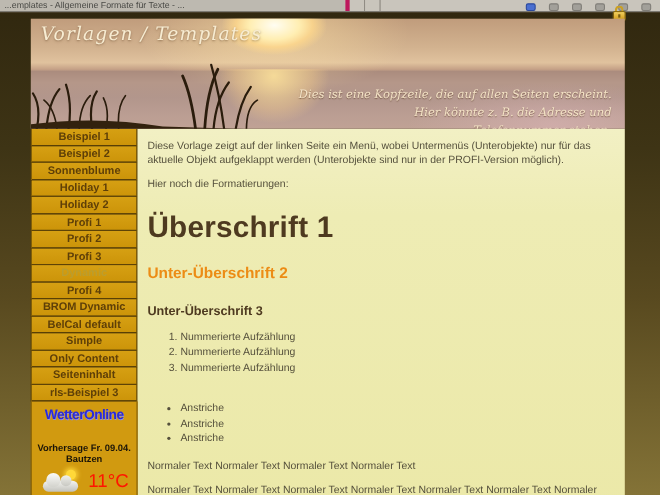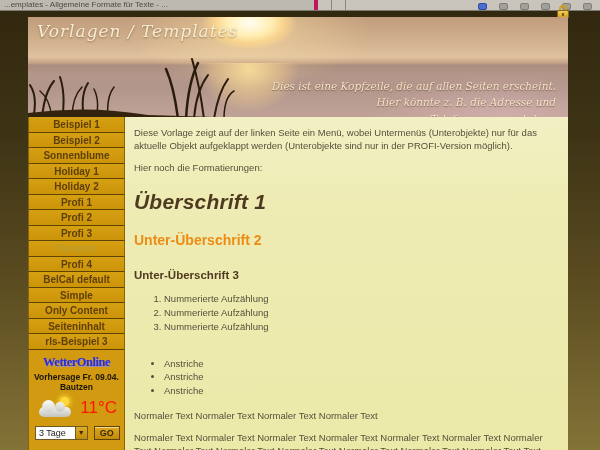--- a/index.html
+++ b/index.html
@@ -71,22 +71,22 @@
     font-size:10px; font-weight:bold; color:#5e3f08; cursor:pointer;
     white-space:nowrap; overflow:hidden;
   }
   .menu-item.active{ color:#bb9d2e; }
   
   .weather{
     flex:1; background:#d19a10; border-left:1px solid #8a6508; border-right:1px solid #8a6508;
     padding-top:5px; text-align:center; position:relative;
   }
   .wo-logo{ font-size:12.5px; font-weight:bold; color:#2a2ad8; letter-spacing:-0.5px;
-    text-shadow:0.5px 0.5px 0 #9090e0;font-family:Liberation Serif, serif; }
-  .wo-line1{ font-size:8.5px; font-weight:bold; color:#1a1408; margin-top:2px;}
+    text-shadow:0.5px 0.5px 0 #9090e0; }
+  .wo-line1{ font-size:8.5px; font-weight:bold; color:#1a1408; margin-top:18px;}
   .wo-line2{ font-size:8.5px; font-weight:bold; color:#1a1408;}
   .wo-mid{ display:flex; align-items:center; justify-content:space-between; padding:6px 7px 0 10px; height:26px;}
   .cloud{ position:relative; width:36px; height:18px; }
   .sun{ position:absolute; right:6px; top:-2px; width:9px; height:9px; background:#ffd838; border-radius:50%;
         box-shadow:0 0 4px 2px rgba(255,216,60,.8);}
   .cloud-body{ position:absolute; bottom:0; left:0; width:32px; height:10px;
         background:linear-gradient(180deg,#f4f4f0,#c2c2bc); border-radius:6px;}
   .cloud-body::before{ content:""; position:absolute; left:3px; top:-7px; width:13px; height:13px;
         background:linear-gradient(180deg,#fbfbf8,#d2d2cc); border-radius:50%;}
   .cloud-body::after{ content:""; position:absolute; left:16px; top:-5px; width:10px; height:10px;
@@ -99,21 +99,21 @@
       font-size:7px; line-height:12px; color:#3a2a06; text-align:center; cursor:pointer;}
   .go-btn{ width:28px; height:14px; background:linear-gradient(180deg,#dfa81e,#c08c0a);
       border:1px solid #5e4306; box-shadow:inset 0 1px 0 #f4d88a;
       font-size:9px; font-weight:bold; color:#3a2a06; line-height:12px; text-align:center; cursor:pointer;}
   
   .content{
     flex:1; background:linear-gradient(180deg,#f2f0c4 0%,#eeecb4 20%,#ebe8a6 100%);
     padding:10px 14px 0 9px; color:#55503c; font-size:9.5px; line-height:1.35;
   }
   .content p{ margin-bottom:9px; }
-  .content h1{ font-size:21px; color:#4e3a20; margin:14px 0 6px 0; letter-spacing:0.2px;font-style:italic;}
+  .content h1{ font-size:27px; color:#4e3a20; margin:14px 0 6px 0; letter-spacing:0.2px;}
   .content h2{ font-size:14px; color:#ec8c15; margin:14px 0 6px 0;}
   .content h3{ font-size:11.5px; color:#4e3a20; margin:18px 0 4px 0;}
   ol.fmt{ margin:10px 0 24px 30px; }
   ol.fmt li{ margin-bottom:1px; }
   ul.fmt{ margin:12px 0 12px 30px; list-style:disc; }
   ul.fmt li{ margin-bottom:1px; }
   .p-block span{ display:block; }
 </style>
 </head>
 <body>
@@ -174,20 +174,21 @@
       <div class="menu-item">Beispiel 1</div>
       <div class="menu-item">Beispiel 2</div>
       <div class="menu-item">Sonnenblume</div>
       <div class="menu-item">Holiday 1</div>
       <div class="menu-item">Holiday 2</div>
       <div class="menu-item">Profi 1</div>
       <div class="menu-item">Profi 2</div>
       <div class="menu-item">Profi 3</div>
       <div class="menu-item active">Dynamic</div>
       <div class="menu-item">Profi 4</div>
+      <div class="menu-item">BROM Dynamic</div>
       <div class="menu-item">BelCal default</div>
       <div class="menu-item">Simple</div>
       <div class="menu-item">Only Content</div>
       <div class="menu-item">Seiteninhalt</div>
       <div class="menu-item">rls-Beispiel 3</div>
 
       <div class="weather">
         <div class="wo-logo">WetterOnline</div>
         <div class="wo-line1">Vorhersage Fr. 09.04.</div>
         <div class="wo-line2">Bautzen</div>

